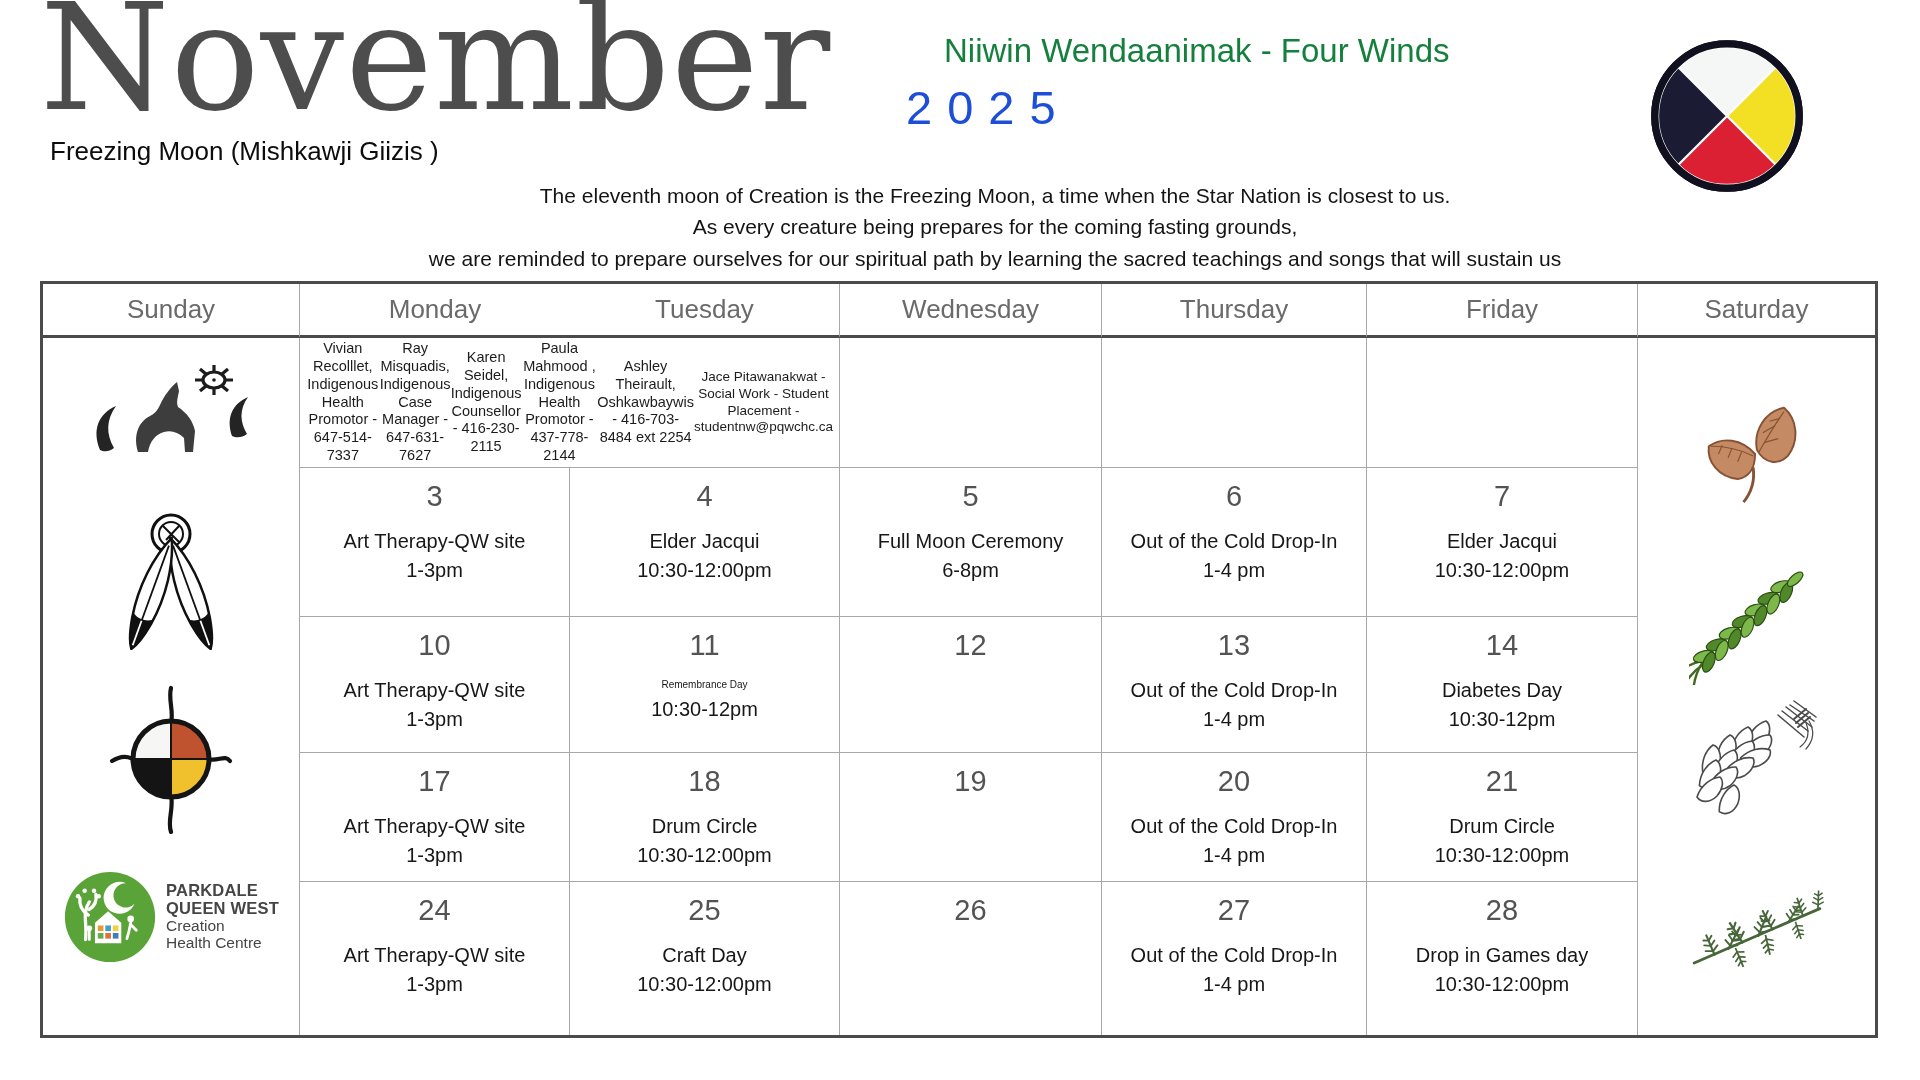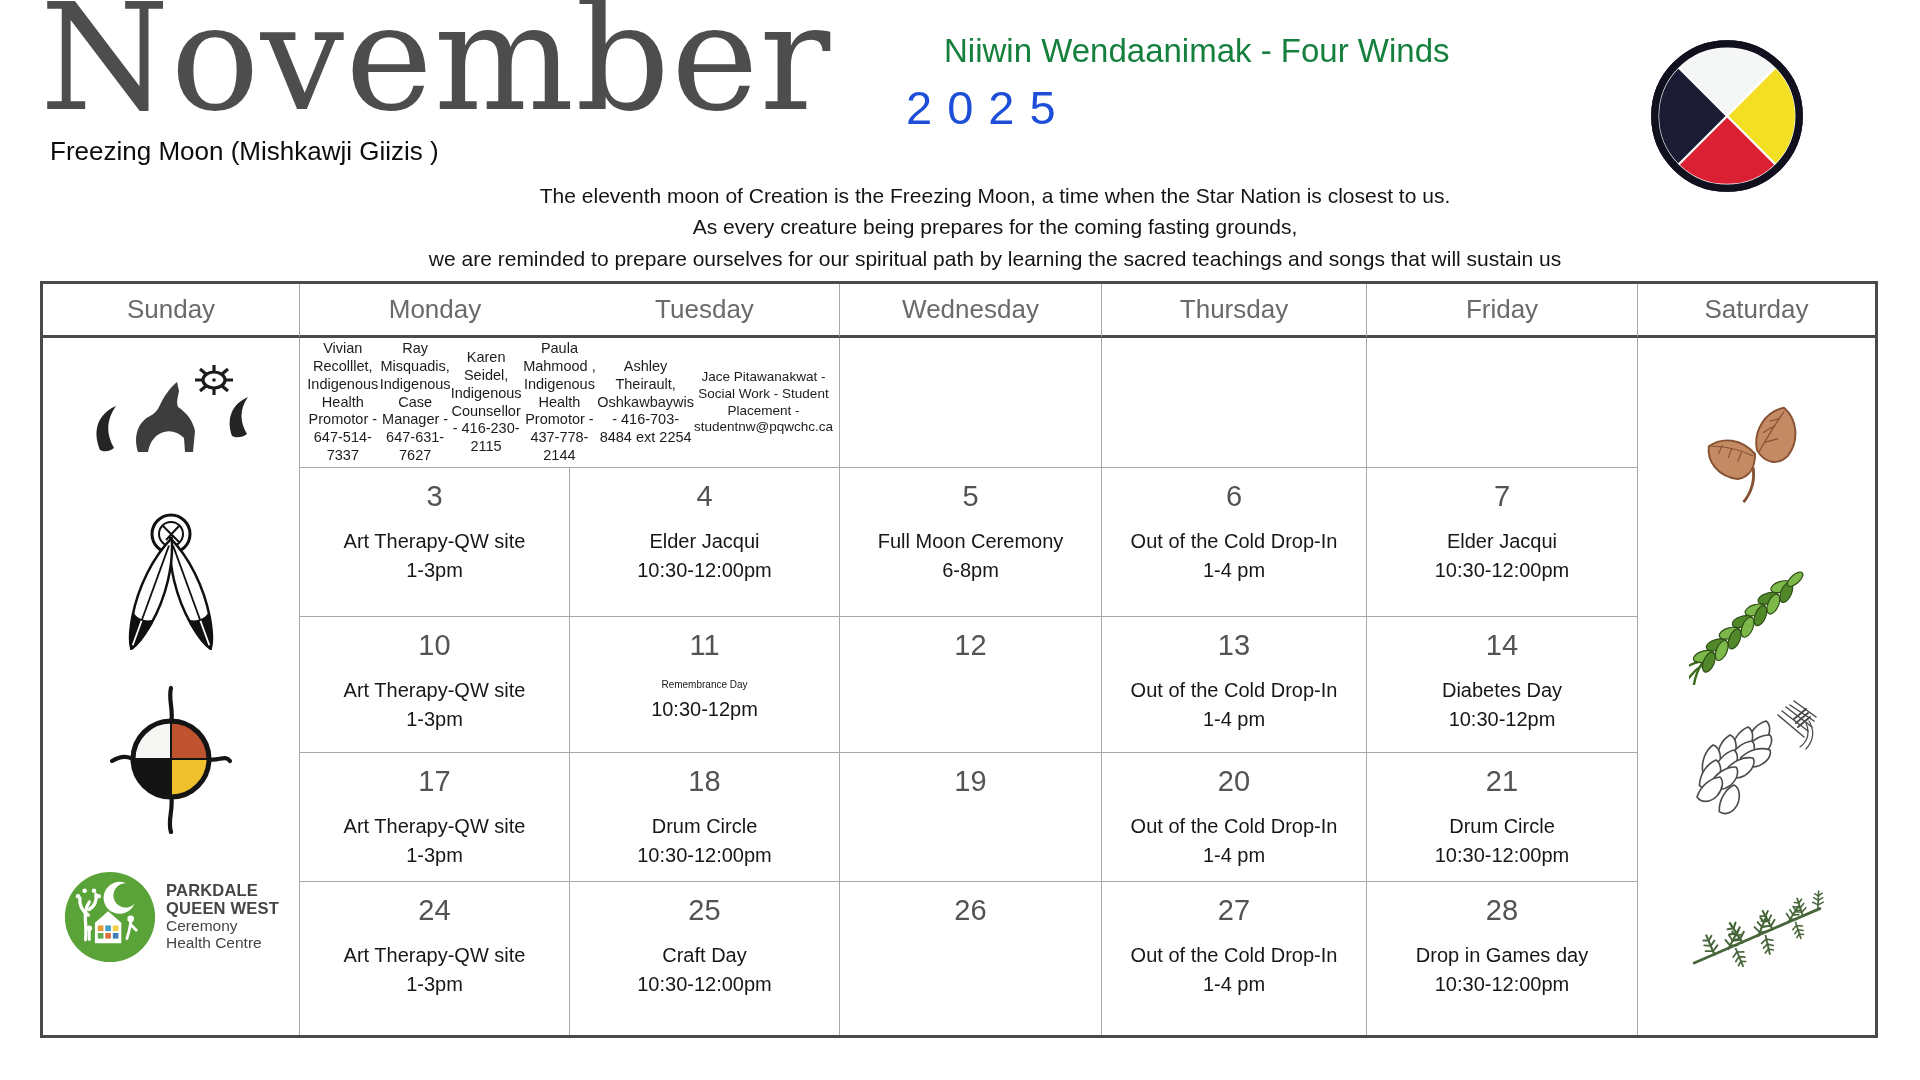--- a/index.html
+++ b/index.html
@@ -154,21 +154,21 @@
             <rect x="53" y="67" width="6" height="6" fill="#3f7fb5"></rect>
           </g>
           <circle cx="72" cy="52" r="3.5" fill="#ffffff"></circle>
           <path d="M72,56 C71,62 70,67 68,73 M72,58 L78,64" stroke="#ffffff" stroke-width="3" fill="none" stroke-linecap="round"></path>
           <circle cx="28" cy="62" r="3" fill="#ffffff"></circle>
           <path d="M28,65 L28,74" stroke="#ffffff" stroke-width="3" stroke-linecap="round"></path>
         </svg>
         <div class="pq-text">
           <div class="pq-b">PARKDALE</div>
           <div class="pq-b">QUEEN WEST</div>
-          <div class="pq-r">Ceremony</div>
+          <div class="pq-r">Creation</div>
           <div class="pq-r">Health Centre</div>
         </div>
       </div>
     </div>
 
     <div class="contact-cell br bb" style="grid-area:2/2/3/4">
       <div class="contact-line">Vivian Recolllet, Indigenous Health Promotor - 647-514-7337</div>
       <div class="contact-line">Ray Misquadis, Indigenous Case Manager - 647-631-7627</div>
       <div class="contact-line">Karen Seidel, Indigenous Counsellor - 416-230-2115</div>
       <div class="contact-line">Paula Mahmood , Indigenous Health Promotor - 437-778-2144</div>

